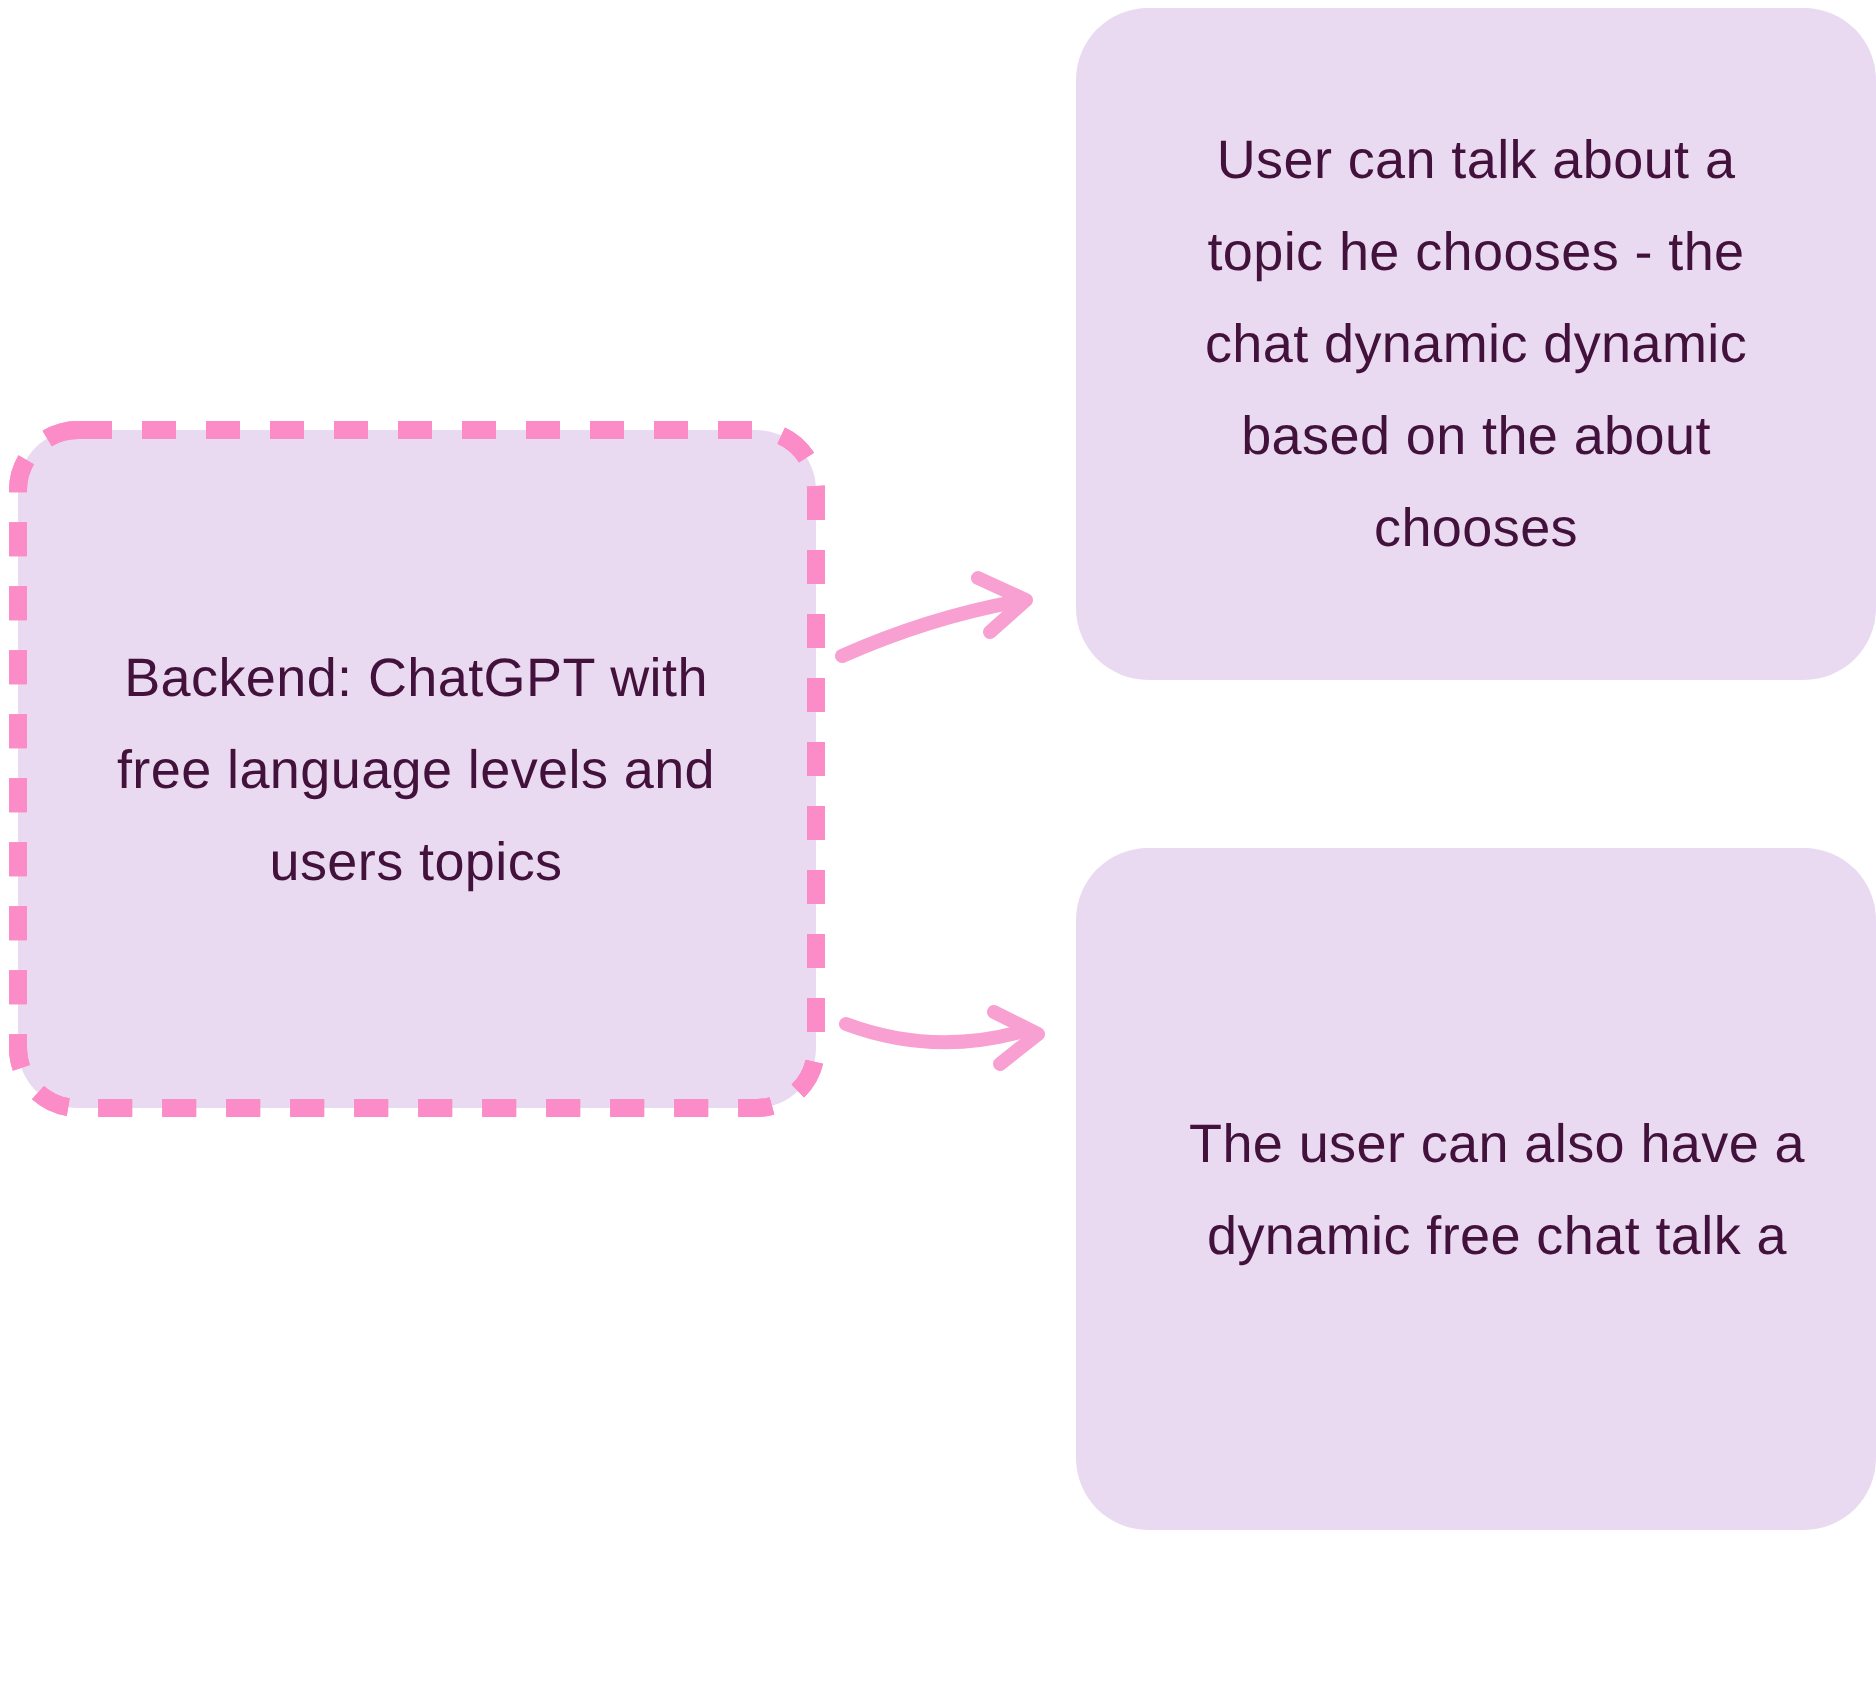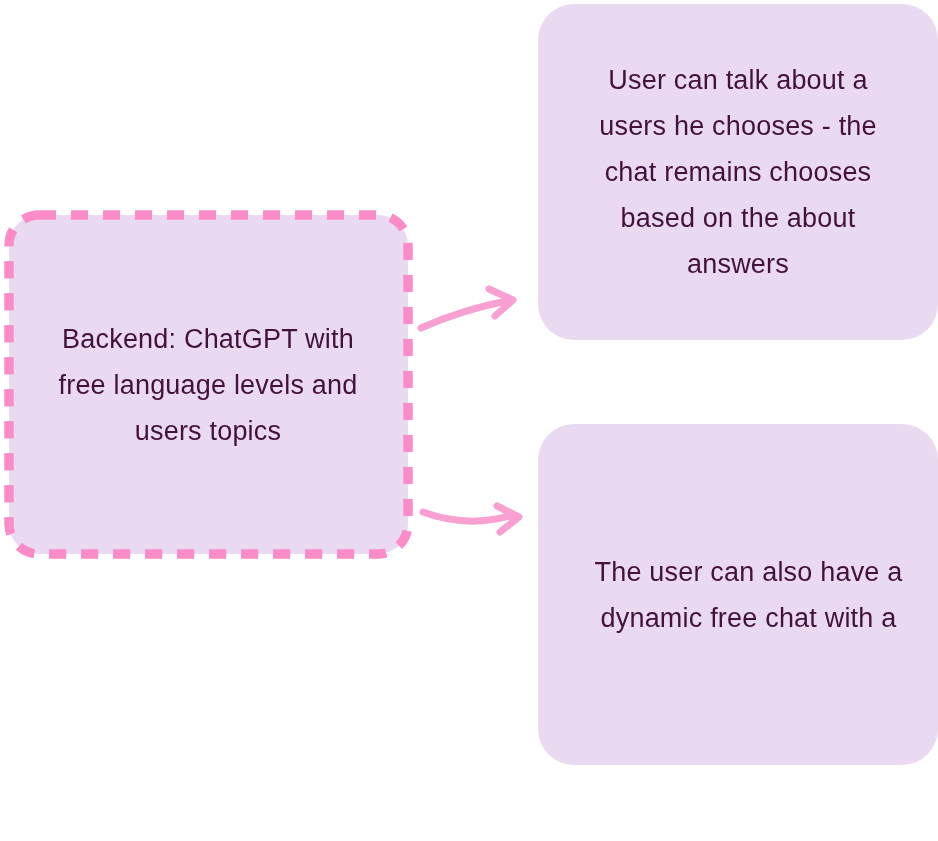--- a/index.html
+++ b/index.html
@@ -70,27 +70,27 @@
     <div>
       <span class="line">Backend: ChatGPT with</span>
       <span class="line">free language levels and</span>
       <span class="line">users topics</span>
     </div>
   </div>
 
   <div class="node-text topic-text" style="color: rgb(66, 18, 60);">
     <div>
       <span class="line">User can talk about a</span>
-      <span class="line">users he chooses - the</span>
-      <span class="line">chat remains chooses</span>
+      <span class="line">topic he chooses - the</span>
+      <span class="line">chat dynamic dynamic</span>
       <span class="line">based on the about</span>
-      <span class="line">answers</span>
+      <span class="line">chooses</span>
     </div>
   </div>
 
   <div class="node-text free-text" style="color: rgb(66, 18, 60);">
     <div>
       <span class="line">The user can also have a</span>
-      <span class="line">dynamic free chat with a</span>
+      <span class="line">dynamic free chat talk a</span>
     </div>
   </div>
 
 </div>
 
 </body></html>

